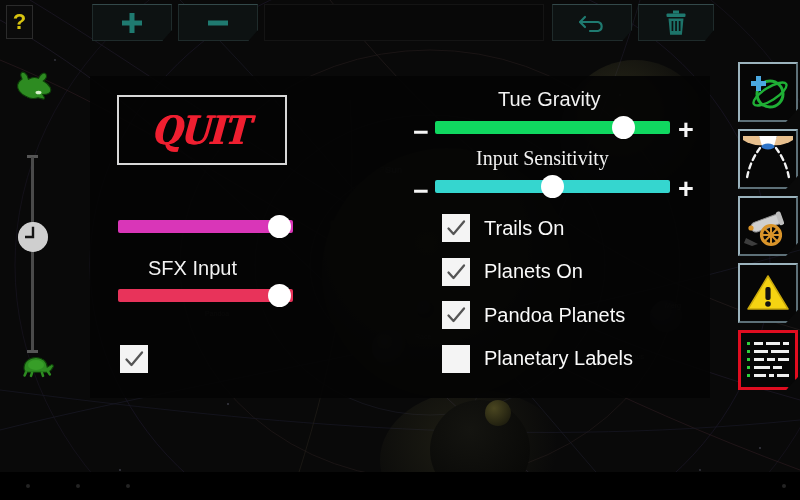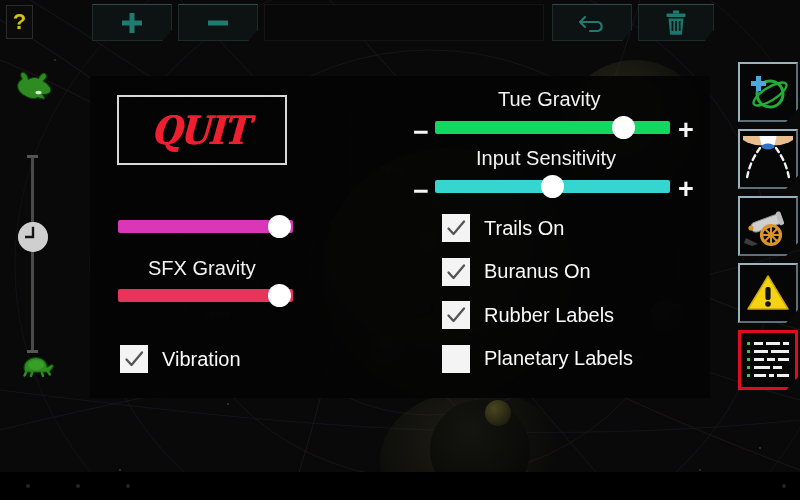--- a/index.html
+++ b/index.html
@@ -342,44 +342,43 @@
 
   <div class="quit-btn">
     <span class="quit-label" style="color: rgb(240, 31, 48);">QUIT</span>
   </div>
 
   <div class="hslider" style="left:28px;top:144px;width:175px;">
     <div class="fill" id="music-fill" style="background: rgb(217, 54, 184);"></div>
     <div class="knob" id="music-knob" style="left: 149.5px;"></div>
   </div>
 
-  <div class="sec-label" style="left:58px;top:181px;">SFX Gravity</div>
+  <div class="sec-label" style="left:58px;top:181px;">SFX Input</div>
   <div class="hslider" style="left:28px;top:213px;width:175px;">
     <div class="fill" id="sfx-fill" style="background: rgb(232, 51, 90);"></div>
     <div class="knob" id="sfx-knob" style="left: 149.5px;"></div>
   </div>
 
   <div class="chk-row" style="left:30px;top:269px;">
     <div class="chk-box">
       <svg width="22" height="22" viewBox="0 0 22 22">
         <path d="M3.5 11.5 L8.5 17 L19 4.5" fill="none" stroke="#555" stroke-width="2.3" stroke-linecap="round" stroke-linejoin="round"></path>
       </svg>
     </div>
-    <span class="chk-text">Vibration</span>
   </div>
 
   <div class="sec-label" style="left:408px;top:12px;">Tue Gravity</div>
   <div class="pm" style="left:323px;top:43px;">−</div>
   <div class="hslider" style="left:345px;top:45px;width:235px;">
     <div class="fill" id="sun-fill" style="background: rgb(16, 216, 96);"></div>
     <div class="knob" id="sun-knob" style="left: 176.5px;"></div>
   </div>
   <div class="pm" style="left:588px;top:41px;">+</div>
 
-  <div class="sec-label" style="left:386px;top:71px;">Input Sensitivity</div>
+  <div class="sec-label" style="left:386px;top:71px;font-family:Liberation Serif, serif;">Input Sensitivity</div>
   <div class="pm" style="left:323px;top:102px;">−</div>
   <div class="hslider" style="left:345px;top:104px;width:235px;">
     <div class="fill" id="sens-fill" style="background: rgb(53, 214, 207);"></div>
     <div class="knob" id="sens-knob" style="left: 106px;"></div>
   </div>
   <div class="pm" style="left:588px;top:100px;">+</div>
 
   <div id="chk-group">
       <div class="chk-row" style="left: 352px; top: 138px;">
         <div class="chk-box">
@@ -388,29 +387,29 @@
           </svg>
         </div>
         <span class="chk-text">Trails On</span>
       </div>
       <div class="chk-row" style="left: 352px; top: 181.5px;">
         <div class="chk-box">
           <svg width="22" height="22" viewBox="0 0 22 22">
             <path d="M3.5 11.5 L8.5 17 L19 4.5" fill="none" stroke="#555" stroke-width="2.3" stroke-linecap="round" stroke-linejoin="round"></path>
           </svg>
         </div>
-        <span class="chk-text">Buranus On</span>
+        <span class="chk-text">Planets On</span>
       </div>
       <div class="chk-row" style="left: 352px; top: 225px;">
         <div class="chk-box">
           <svg width="22" height="22" viewBox="0 0 22 22">
             <path d="M3.5 11.5 L8.5 17 L19 4.5" fill="none" stroke="#555" stroke-width="2.3" stroke-linecap="round" stroke-linejoin="round"></path>
           </svg>
         </div>
-        <span class="chk-text">Rubber Labels</span>
+        <span class="chk-text">Pandoa Planets</span>
       </div>
       <div class="chk-row" style="left: 352px; top: 268.5px;">
         <div class="chk-box"></div>
         <span class="chk-text">Planetary Labels</span>
       </div>
     </div>
 </div>
 
 <div id="nav-bar">
   <div class="nav-dot" style="left:26px;"></div>

